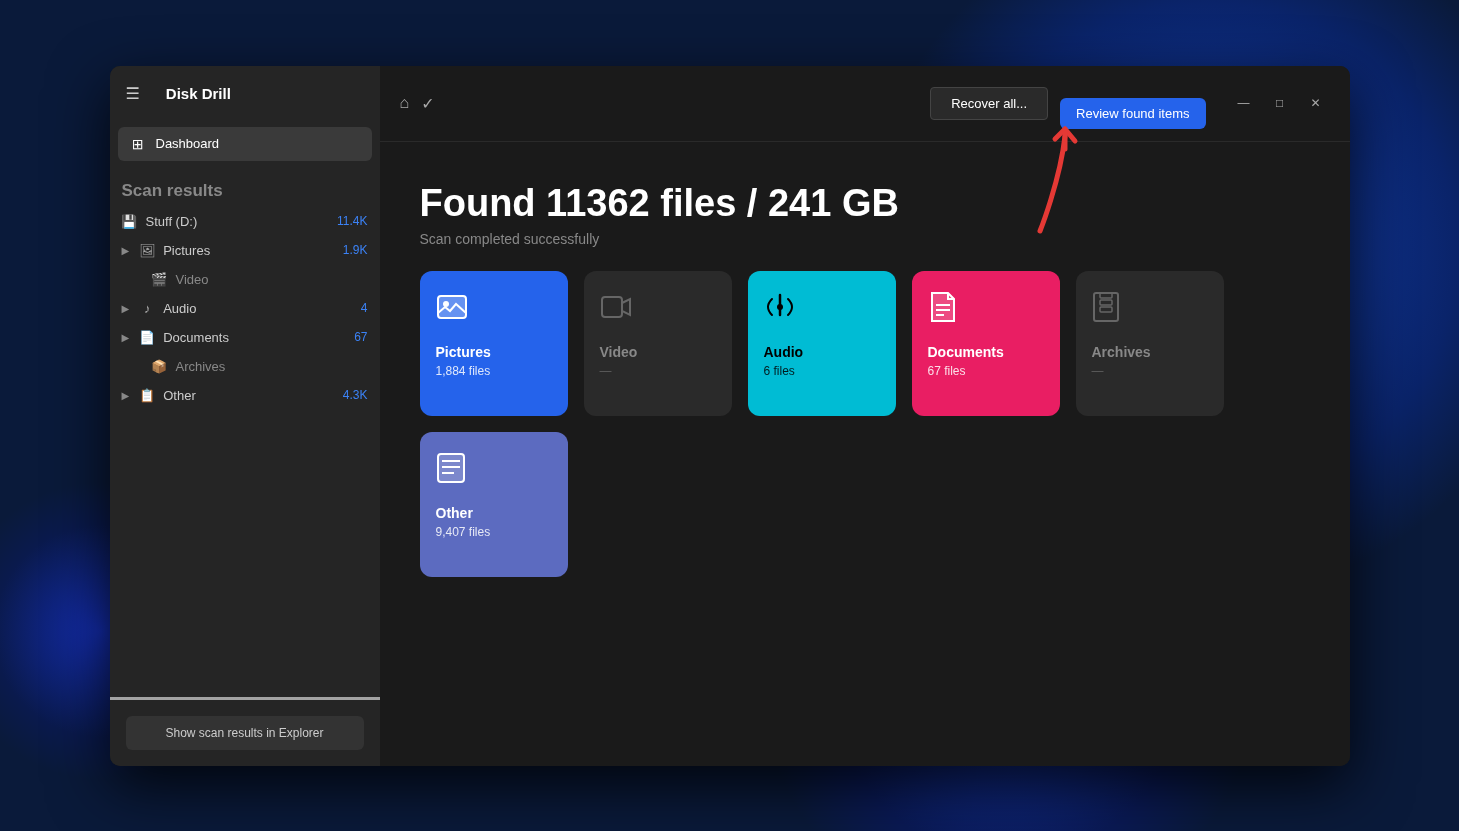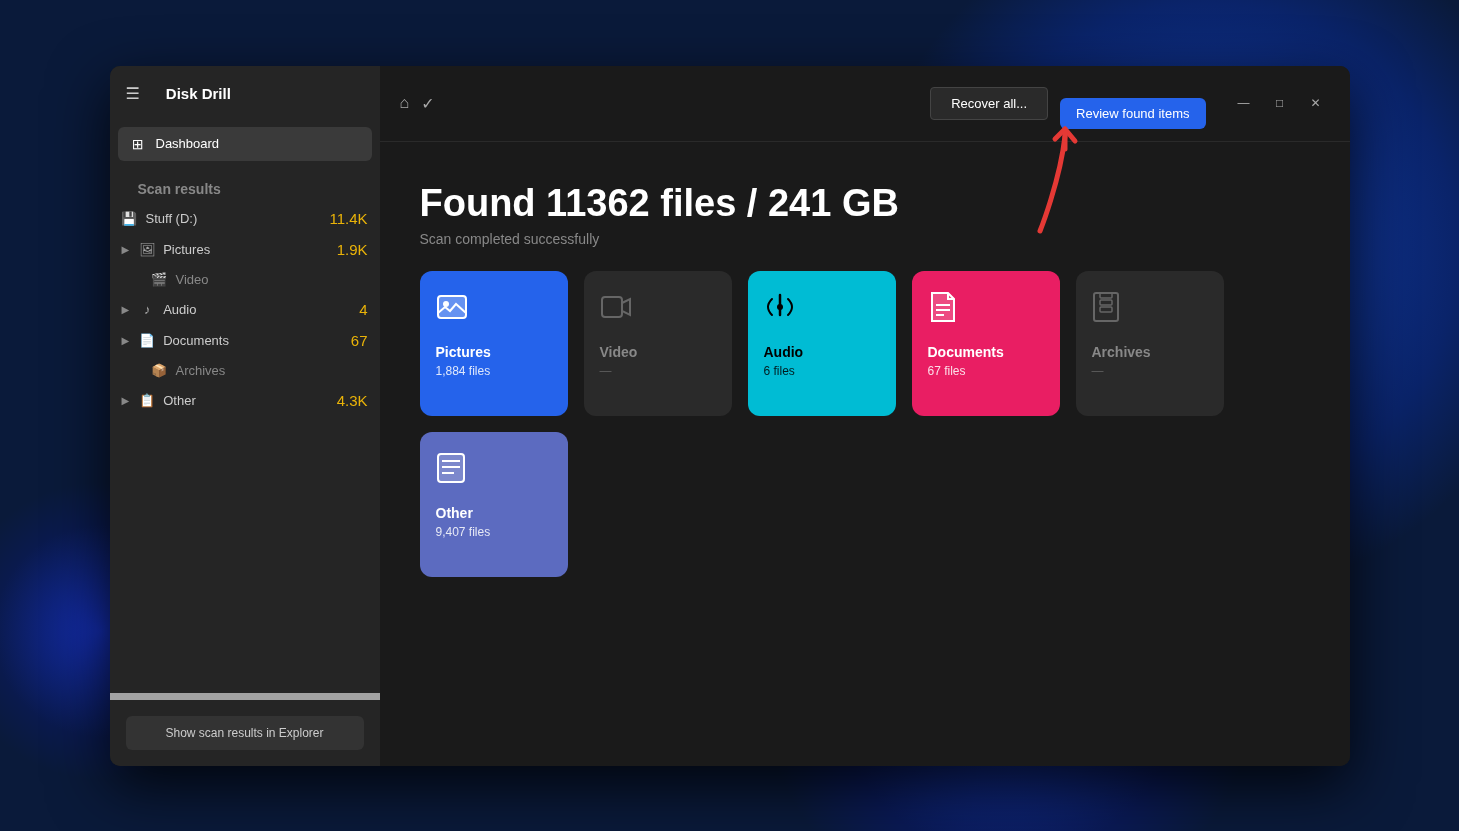--- a/index.html
+++ b/index.html
@@ -100,23 +100,23 @@
     }
 
     .nav-icon {
       font-size: 14px;
       width: 16px;
       text-align: center;
     }
 
     .section-label {
       color: #888888;
-      font-size: 14px;
+      font-size: 17px;
       font-weight: 600;
-      padding: 14px 28px 6px;
+      padding: 14px 12px 6px;
       text-transform: none;
     }
 
     .scan-item {
       display: flex;
       align-items: center;
       padding: 7px 12px;
       border-radius: 6px;
       cursor: pointer;
       gap: 8px;
@@ -137,37 +137,37 @@
       width: 16px;
       text-align: center;
     }
 
     .scan-item .item-label {
       flex: 1;
       color: #cccccc;
     }
 
     .scan-item .item-count {
-      color: #eab308;
-      font-size: 15px;
+      color: #3b82f6;
+      font-size: 12px;
       margin-left: auto;
     }
 
     .scan-item.sub-item {
       padding-left: 42px;
     }
 
     .scan-item.sub-item .item-label {
       color: #888888;
     }
 
     .sidebar-footer {
       margin-top: auto;
       padding: 16px;
-      border-top: 7px solid #a3a3a3;
+      border-top: 3px solid #a3a3a3;
     }
 
     .footer-btn {
       width: 100%;
       background: #333333;
       color: #cccccc;
       border: none;
       padding: 10px;
       border-radius: 6px;
       font-size: 12px;

